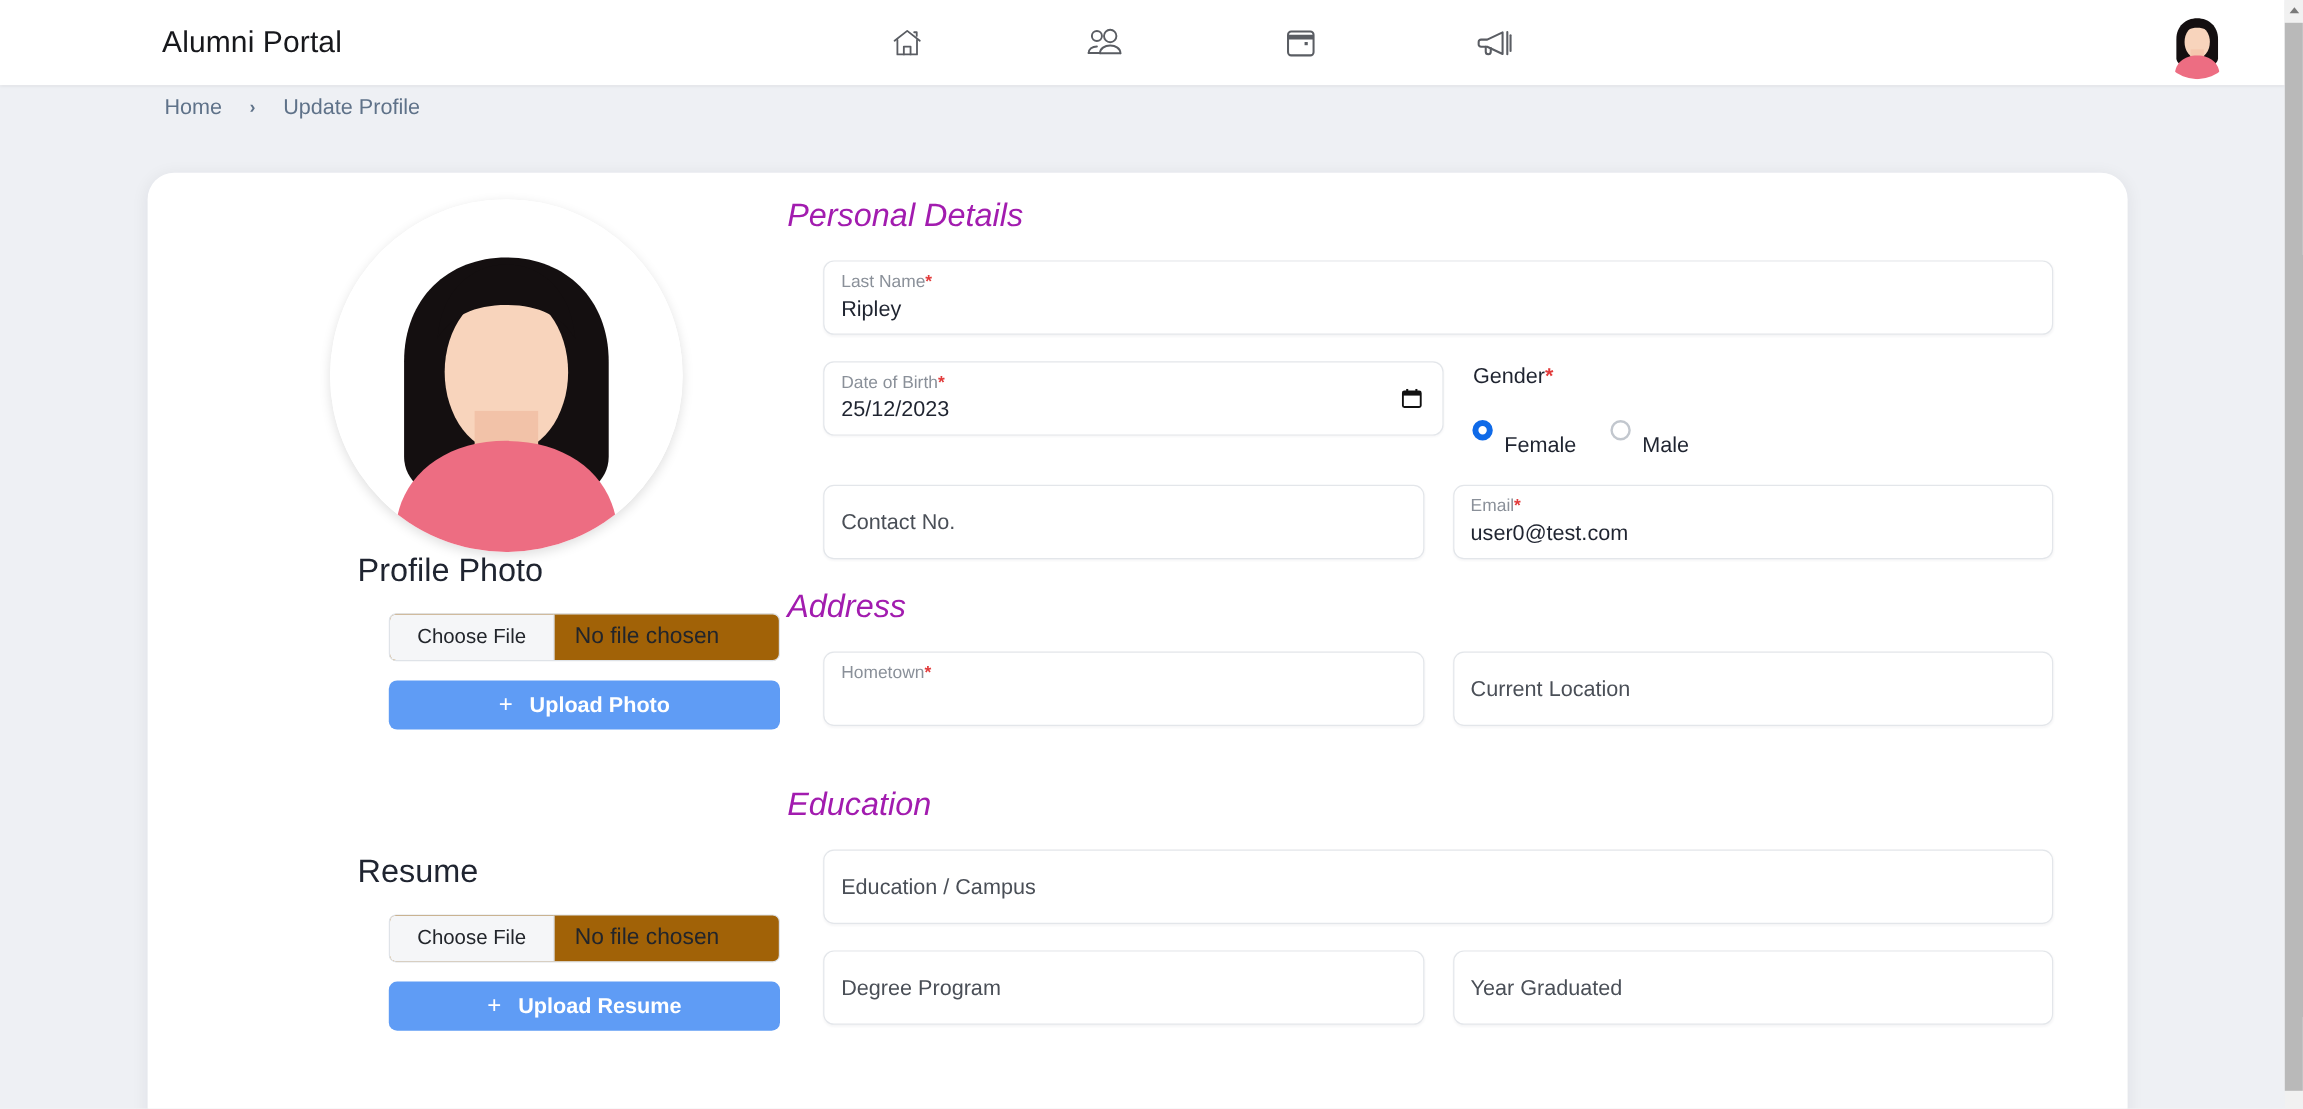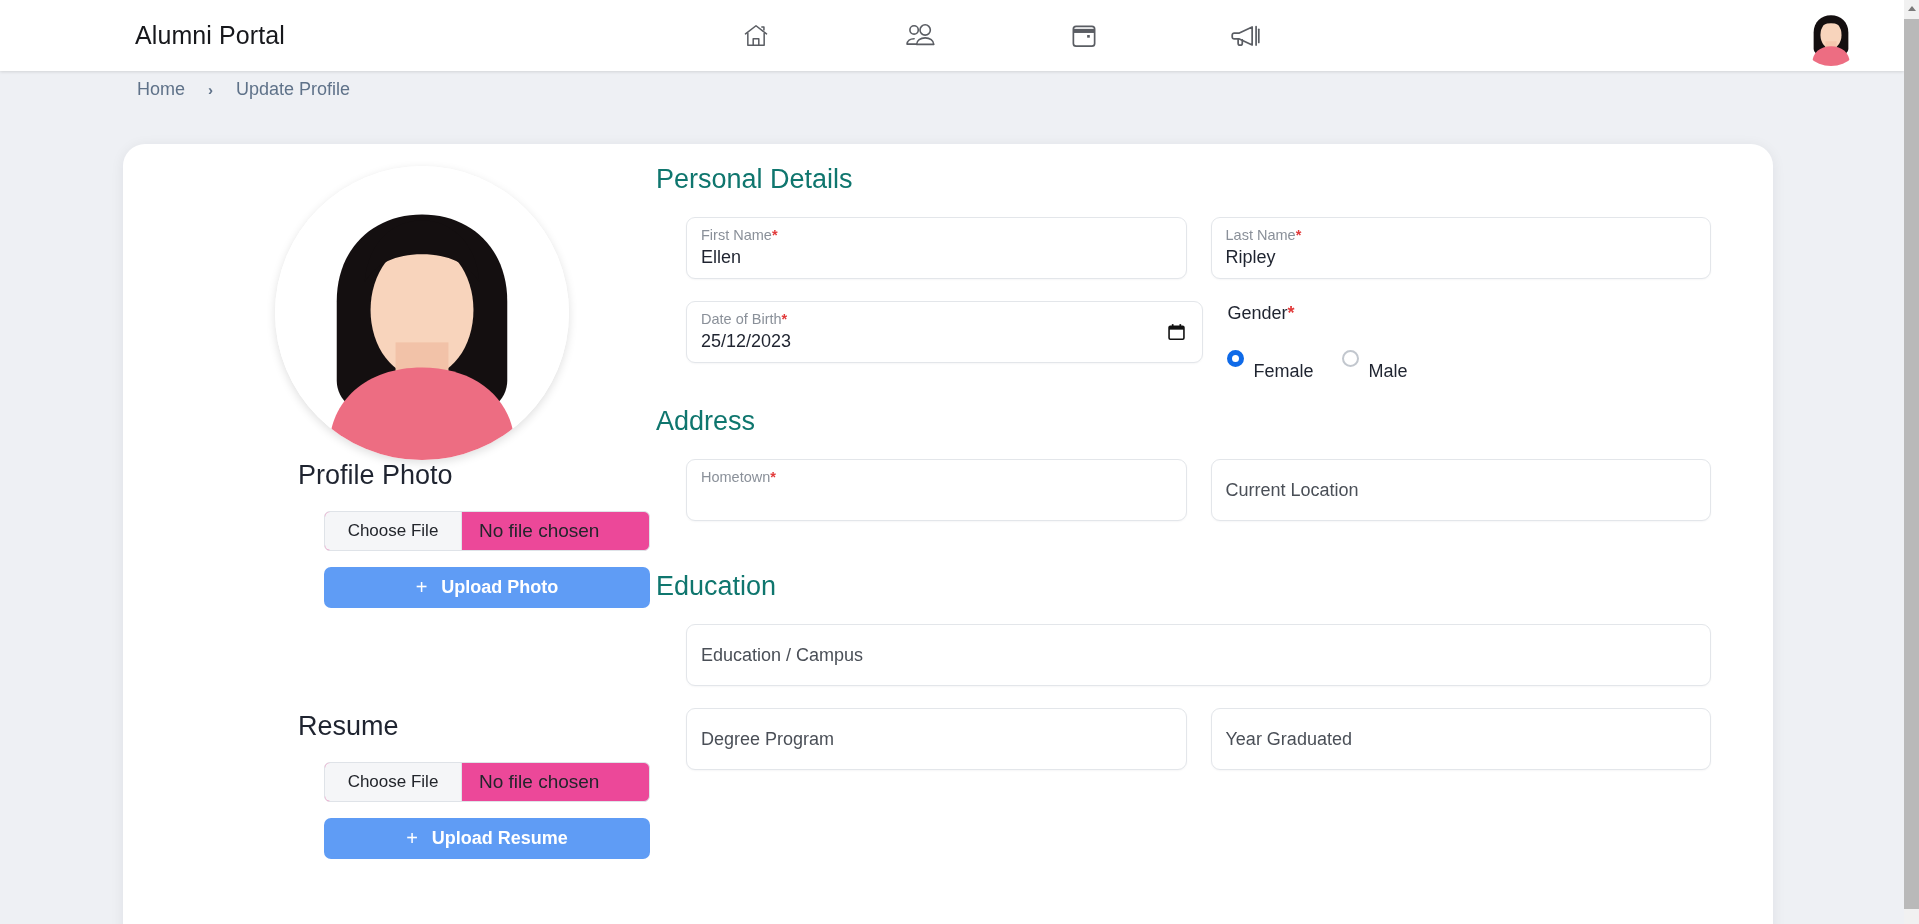--- a/index.html
+++ b/index.html
@@ -127,21 +127,21 @@
     font-size: 27px;
     color: #1f2430;
     margin: 0 0 20px 0;
     font-weight: 400;
   }
   .file-row {
     width: 326px;
     height: 40px;
     border: 1px solid #dfe3e8;
     border-radius: 6px;
-    background: #ec4899;
+    background: #a16207;
     display: flex;
     align-items: center;
     overflow: hidden;
     margin-left: 26px;
   }
   .file-btn {
     width: 137px;
     height: 100%;
     background: #f5f6f8;
     border-right: 1px solid #dfe3e8;
@@ -179,24 +179,25 @@
 
   
   .right-col {
     flex: 1;
     padding-top: 20px;
     padding-right: 62px;
     position: relative;
   }
   .section-title {
     font-size: 27px;
-    color: #0f766e;
+    color: #a21caf;
     margin: 0 0 22px 0;
     padding-left: 8px;
     font-weight: 400;
+    font-style: italic;
   }
   .section-title.address  { margin-top: 24px; }
   .section-title.education{ margin-top: 50px; }
 
   .form-row {
     display: flex;
     gap: 24px;
     margin-bottom: 22px;
     padding-left: 38px;
   }
@@ -409,24 +410,20 @@
           <span>Upload Resume</span>
         </button>
       </div>
     </div>
 
     <div class="right-col">
 
       <h2 class="section-title">Personal Details</h2>
 
       <div class="form-row">
-        <div class="field">
-          <span class="field-label"><span>First Name</span><span class="req">*</span></span>
-          <span class="field-value">Ellen</span>
-        </div>
         <div class="field">
           <span class="field-label"><span>Last Name</span><span class="req">*</span></span>
           <span class="field-value">Ripley</span>
         </div>
       </div>
 
       <div class="form-row">
         <div class="field">
           <span class="field-label"><span>Date of Birth</span><span class="req">*</span></span>
           <span class="field-value">25/12/2023</span>
@@ -445,20 +442,29 @@
               <span class="radio-text">Female</span>
             </label>
             <label class="radio-opt">
               <span class="radio-dot"></span>
               <span class="radio-text">Male</span>
             </label>
           </div>
         </div>
       </div>
 
+      <div class="form-row">
+        <div class="field placeholder-only">
+          <span class="field-placeholder">Contact No.</span>
+        </div>
+        <div class="field">
+          <span class="field-label"><span>Email</span><span class="req">*</span></span>
+          <span class="field-value">user0@test.com</span>
+        </div>
+      </div>
 
       <h2 class="section-title address">Address</h2>
       <div class="form-row">
         <div class="field">
           <span class="field-label"><span>Hometown</span><span class="req">*</span></span>
         </div>
         <div class="field placeholder-only">
           <span class="field-placeholder">Current Location</span>
         </div>
       </div>

